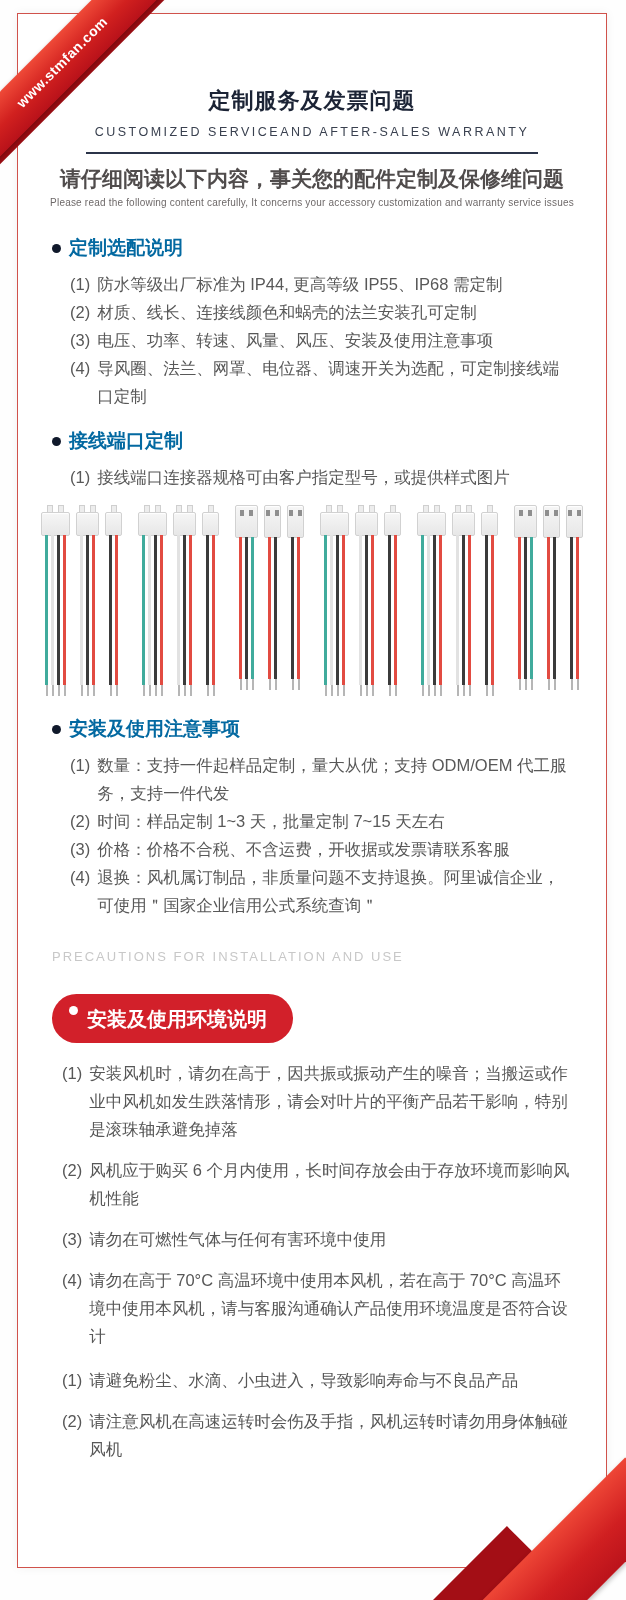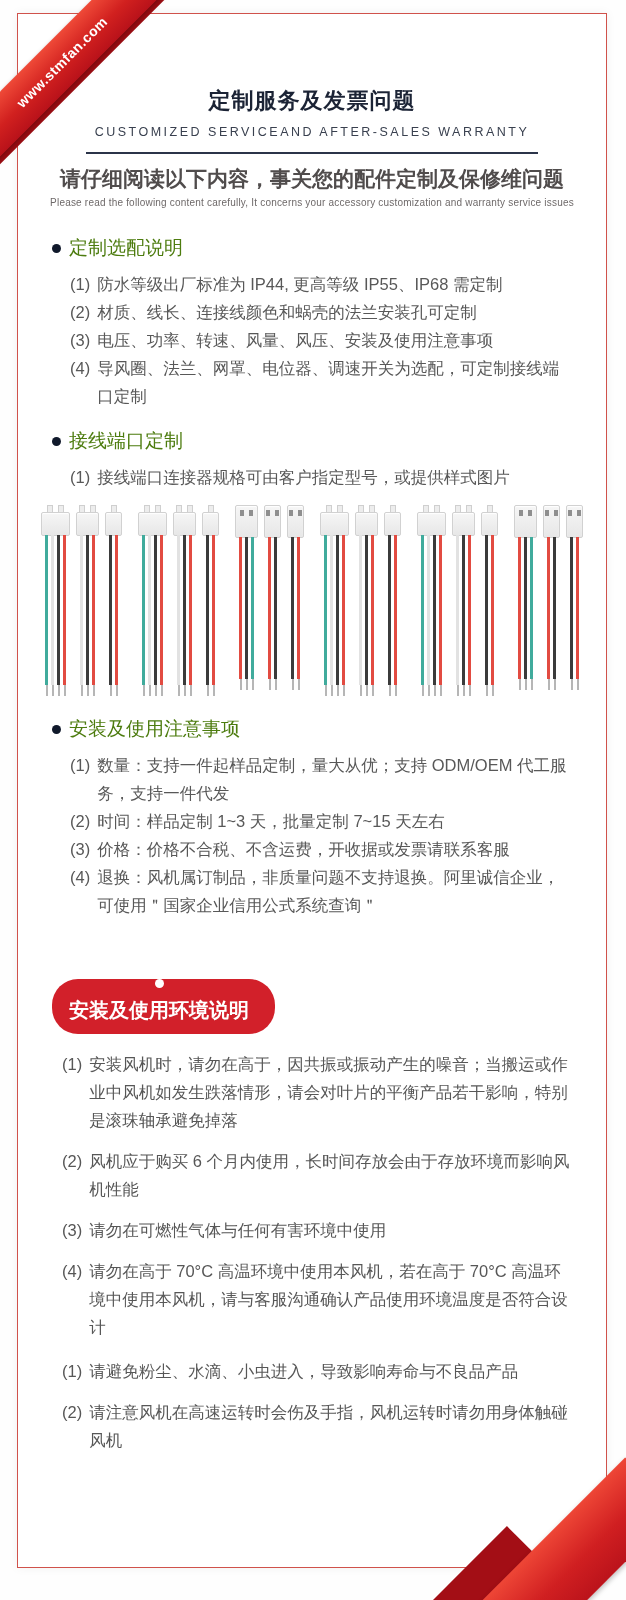--- a/index.html
+++ b/index.html
@@ -41,21 +41,21 @@
   .title{font-size:22px;font-weight:800;color:#1b2335;letter-spacing:1px;}
   .subtitle{margin-top:9px;font-size:12.5px;color:#39404f;letter-spacing:2.5px;}
   .divider{width:452px;height:2px;background:#2b3449;margin:13px auto 0;}
   .notice{margin-top:11px;font-size:21px;color:#504c4c;font-weight:bold;}
   .notice-en{margin-top:4px;font-size:10px;color:#6e6969;letter-spacing:.2px;}
   
   .sections{margin-top:27px;padding:0 12px;}
   .sec{margin-bottom:18px;}
   .sec-head{display:flex;align-items:center;gap:8px;}
   .sec-dot{width:9px;height:9px;border-radius:50%;background:#10192b;flex:none;}
-  .sec-title{font-size:19px;font-weight:400;color:#4d7c0f;text-align:right;}
+  .sec-title{font-size:19px;font-weight:700;color:#0369a1;text-align:right;}
   .items{margin:9px 0 0 18px;}
   .item{display:flex;font-size:16.5px;color:#585858;line-height:28px;}
   .item .num{flex:none;margin-right:7px;}
   .item .txt{flex:1;}
   
   .figure{
     margin:14px 0 20px;display:flex;justify-content:center;align-items:flex-start;
   }
   .connector{display:flex;flex-direction:column;align-items:center;margin:0 3px;}
   .group-start{margin-left:13px;}
@@ -72,25 +72,24 @@
   .wires{display:flex;gap:3px;margin-top:-1px;}
   .wirewrap{display:flex;flex-direction:column;align-items:center;}
   .wire{width:3px;height:150px;}
   .tall .wire{height:142px;}
   .tip{width:2px;height:11px;background:#b6b6b6;}
   
   .prec{padding:0 12px;margin-top:30px;}
   .prec-title{font-size:30px;font-weight:800;color:#1b2335;letter-spacing:1px;}
   .prec-sub{margin-top:6px;font-size:13px;color:#c8c8c8;letter-spacing:2px;}
   .pill{
-    display:inline-flex;align-items:center;gap:9px;
+    display:inline-flex;align-items:flex-start;gap:9px;
     background:#d2202a;color:#fff;border-radius:26px;
-    padding:0 26px 10px 17px;font-size:20px;font-weight:800;
+    padding:12px 26px 10px 17px;font-size:20px;font-weight:800;
     margin-top:30px;
-    flex-direction:column;
   }
   .pill-dot{width:9px;height:9px;border-radius:50%;background:#fff;flex:none;}
   .note-items{margin:16px 0 0 10px;}
   .note-items .item{margin-bottom:13px;line-height:28px;color:#575757;}
 </style>
 </head>
 <body>
 
 <div class="card">
   <div class="card-inner">
@@ -530,20 +529,21 @@
             <div class="item">
     <span class="num">(4)</span>
     <span class="txt">退换：风机属订制品，非质量问题不支持退换。阿里诚信企业，可使用＂国家企业信用公式系统查询＂</span>
   </div>
           </div>
       </div>
 
     </div>
 
     <div class="prec">
+      <div class="prec-sub">PRECAUTIONS FOR INSTALLATION AND USE</div>
 
       <div class="pill">
         <span class="pill-dot"></span>
         <span>安装及使用环境说明</span>
       </div>
       <div class="note-items">
           <div class="item">
     <span class="num">(1)</span>
     <span class="txt">安装风机时，请勿在高于，因共振或振动产生的噪音；当搬运或作业中风机如发生跌落情形，请会对叶片的平衡产品若干影响，特别是滚珠轴承避免掉落</span>
   </div>

